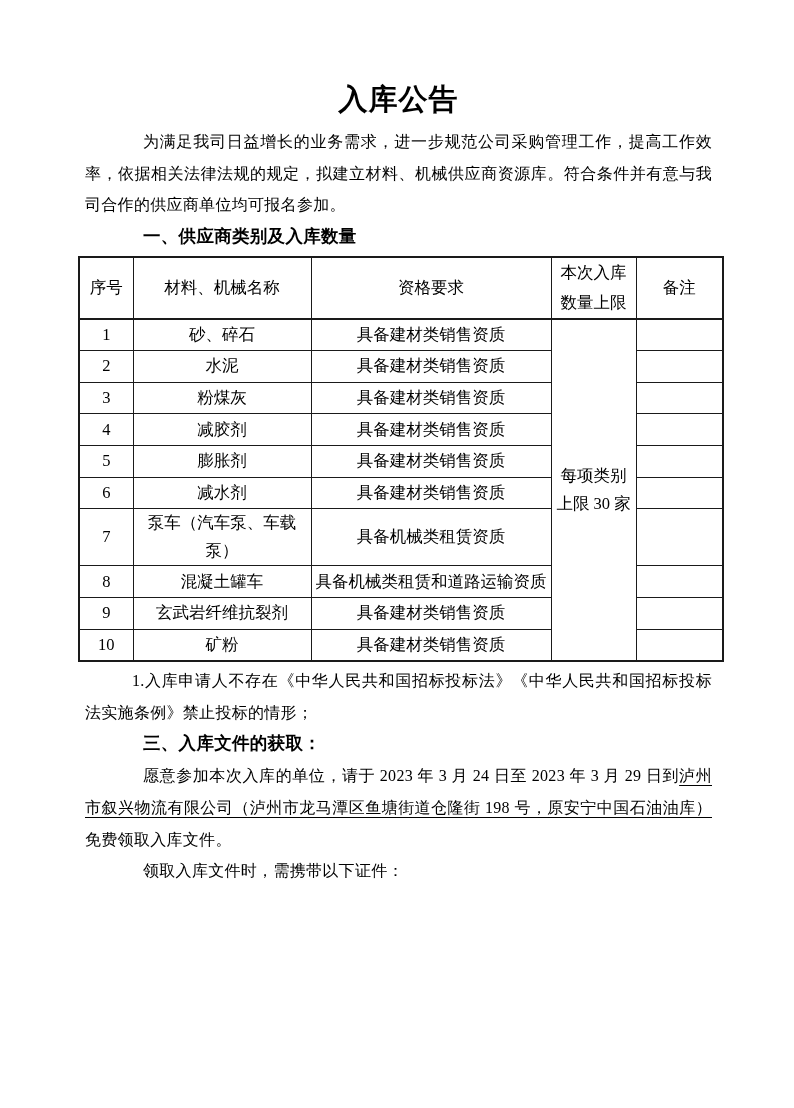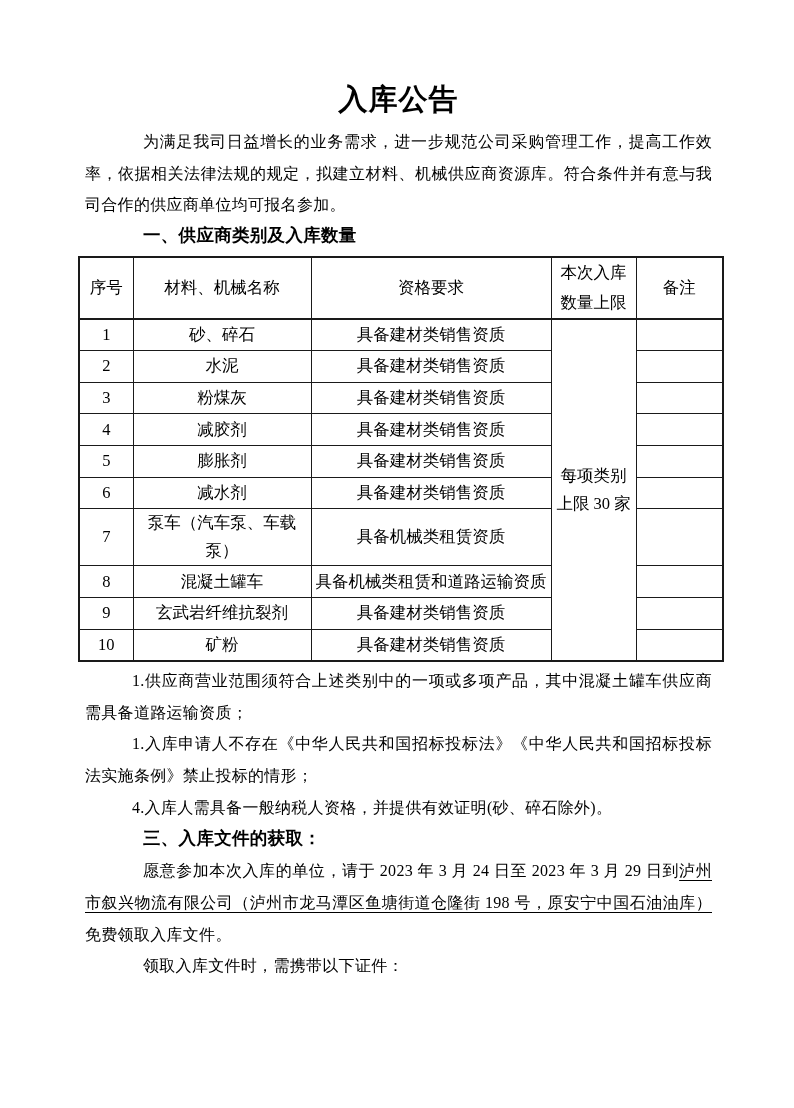--- a/index.html
+++ b/index.html
@@ -32,21 +32,21 @@
     text-align: justify;
   }
   .para.indent-cjk { text-indent: 58px; }
   .para.indent-num { text-indent: 47px; }
   .heading {
     margin: 0;
     padding-left: 58px;
     font-size: 17.5px;
     font-weight: bold;
     line-height: 31.7px;
-    font-family: Liberation Mono, monospace;
+    font-family: Liberation Serif, serif;
     letter-spacing: 0.3px;
   }
   table.supplier-table {
     border-collapse: collapse;
     table-layout: fixed;
     width: 644px;
     margin: 3px 0 3px -7px;
     border: 2px solid #1a1a1a;
   }
   table.supplier-table th,
@@ -163,23 +163,21 @@
       <tr>
         <td>10</td>
         <td>矿粉</td>
         <td>具备建材类销售资质</td>
         <td></td>
       </tr>
     </tbody>
   </table>
 
 
-  <p class="para indent-num">1.供应商营业范围须符合上述类别中的一项或多项产品，其中混凝土罐车供应商需具备道路运输资质；</p>
   <p class="para indent-num">1.入库申请人不存在《中华人民共和国招标投标法》《中华人民共和国招标投标法实施条例》禁止投标的情形；</p>
-  <p class="para indent-num">4.入库人需具备一般纳税人资格，并提供有效证明(砂、碎石除外)。</p>
 
   <h2 class="heading">三、入库文件的获取：</h2>
 
   <p class="para indent-cjk"><span>愿意参加本次入库的单位，请于 2023 年 3 月 24 日至 2023 年 3 月 29 日到</span><span class="u">泸州市叙兴物流有限公司（泸州市龙马潭区鱼塘街道仓隆街 198 号，原安宁中国石油油库）</span><span>免费领取入库文件。</span></p>
 
   <p class="para indent-cjk">领取入库文件时，需携带以下证件：</p>
 
 </div>
 
 </body></html>

